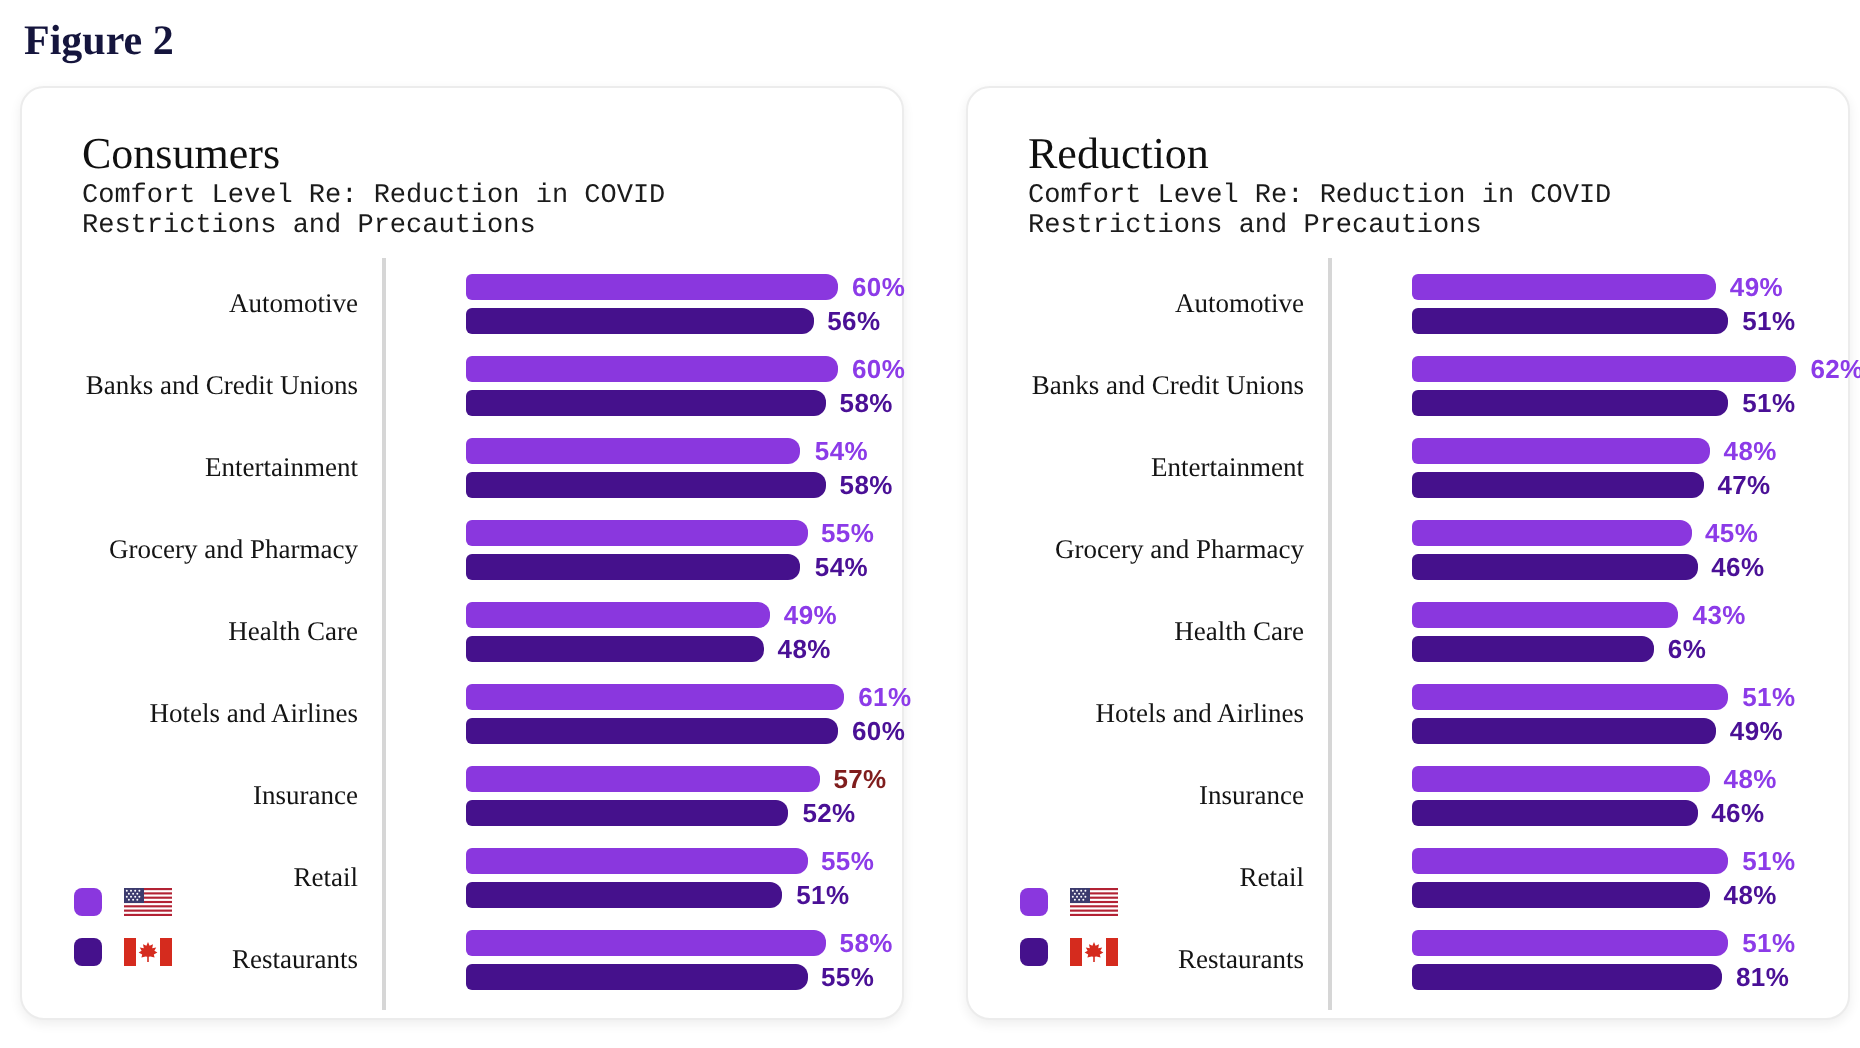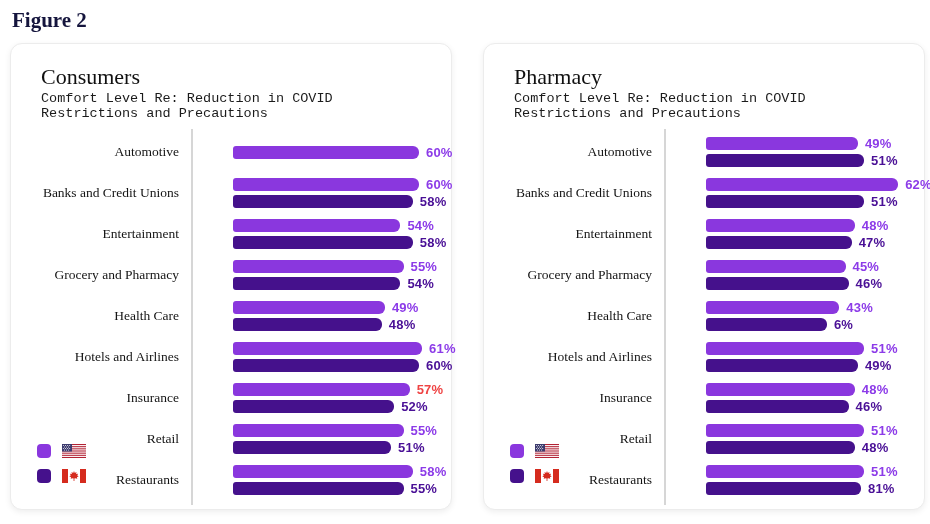--- a/index.html
+++ b/index.html
@@ -40,20 +40,24 @@
       <p class="panel-subtitle">Comfort Level Re: Reduction in COVID Restrictions and Precautions</p>
       <div class="chart">
         <div class="axis" style="background: rgb(214, 214, 214);"></div>
       <div class="row">
             <div class="cat">Automotive</div>
             <div class="bargroup">
               <div class="barline">
                 <div class="bar" style="width: 186px; background: rgb(138, 55, 222);"></div>
                 <span class="val" style="color: rgb(140, 59, 232);">60%</span>
               </div>
+              <div class="barline">
+                <div class="bar" style="width: 173.6px; background: rgb(69, 17, 140);"></div>
+                <span class="val" style="color: rgb(74, 16, 150);">56%</span>
+              </div>
             </div>
           </div>
           <div class="row">
             <div class="cat">Banks and Credit Unions</div>
             <div class="bargroup">
               <div class="barline">
                 <div class="bar" style="width: 186px; background: rgb(138, 55, 222);"></div>
                 <span class="val" style="color: rgb(140, 59, 232);">60%</span>
               </div>
               <div class="barline">
@@ -112,21 +116,21 @@
                 <div class="bar" style="width: 186px; background: rgb(69, 17, 140);"></div>
                 <span class="val" style="color: rgb(74, 16, 150);">60%</span>
               </div>
             </div>
           </div>
           <div class="row">
             <div class="cat">Insurance</div>
             <div class="bargroup">
               <div class="barline">
                 <div class="bar" style="width: 176.7px; background: rgb(138, 55, 222);"></div>
-                <span class="val" style="color: #ef4444;">57%</span>
+                <span class="val" style="color: #7f1d1d;">57%</span>
               </div>
               <div class="barline">
                 <div class="bar" style="width: 161.2px; background: rgb(69, 17, 140);"></div>
                 <span class="val" style="color: rgb(74, 16, 150);">52%</span>
               </div>
             </div>
           </div>
           <div class="row">
             <div class="cat">Retail</div>
             <div class="bargroup">
@@ -192,21 +196,21 @@
             <rect width="24" height="14" fill="#ffffff"></rect>
             <rect width="6" height="14" fill="#D52B1E"></rect>
             <rect x="18" width="6" height="14" fill="#D52B1E"></rect>
             <path fill="#D52B1E" d="M12 2 L12.8 3.9 L14.5 3.1 L14.1 5.1 L16.1 4.7 L15.2 6.4 L16.7 7.3 L14.9 8.2 L15.3 9.8 L13.2 9.3 L12.4 9.4 L12.4 12 L11.6 12 L11.6 9.4 L10.8 9.3 L8.7 9.8 L9.1 8.2 L7.3 7.3 L8.8 6.4 L7.9 4.7 L9.9 5.1 L9.5 3.1 L11.2 3.9 Z"></path>
           </svg>
         </div>
       </div>
     </section>
 
     <section class="card">
-      <h2 class="panel-title">Pharmacy</h2>
+      <h2 class="panel-title">Reduction</h2>
       <p class="panel-subtitle">Comfort Level Re: Reduction in COVID Restrictions and Precautions</p>
       <div class="chart">
         <div class="axis" style="background: rgb(214, 214, 214);"></div>
       <div class="row">
             <div class="cat">Automotive</div>
             <div class="bargroup">
               <div class="barline">
                 <div class="bar" style="width: 151.9px; background: rgb(138, 55, 222);"></div>
                 <span class="val" style="color: rgb(140, 59, 232);">49%</span>
               </div>

